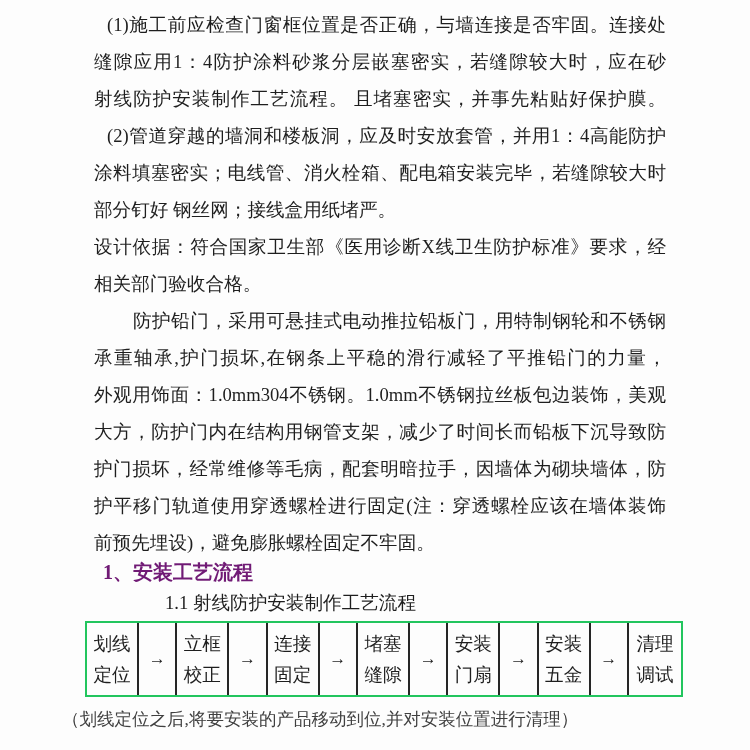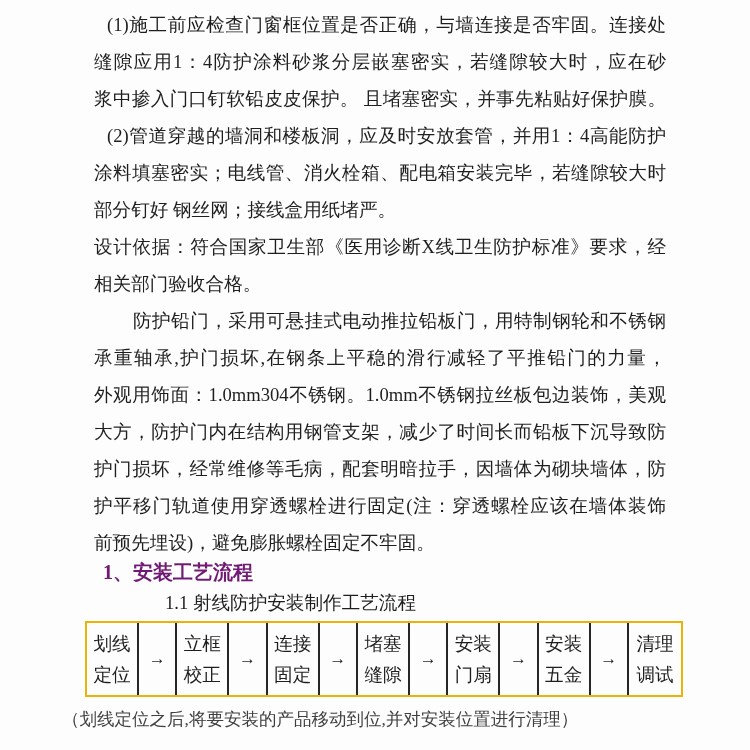--- a/index.html
+++ b/index.html
@@ -39,21 +39,21 @@
   .subheading {
     margin: 0 0 0 165px;
     font-size: 18.6px;
     line-height: 30px;
   }
   .flow {
     margin: 3px 0 0 85px;
     width: 598px;
     height: 76px;
     box-sizing: border-box;
-    border: 2px solid #eab308;
+    border: 2px solid #22c55e;
     display: flex;
     align-items: stretch;
   }
   .fcell { border-right: 2px solid #262626; box-sizing: border-box; }
   .fcell:last-child { border-right: none; }
   .fstep {
     flex: 0 0 52px;
     display: flex;
     flex-direction: column;
     justify-content: center;
@@ -78,21 +78,21 @@
   }
 </style>
 </head>
 <body>
 
 <div class="page">
 
   <div class="body-text">
     <div class="ln j ind1">(1)施工前应检查门窗框位置是否正确，与墙连接是否牢固。连接处</div>
     <div class="ln j">缝隙应用1：4防护涂料砂浆分层嵌塞密实，若缝隙较大时，应在砂</div>
-    <div class="ln j">浆中掺入门口钉软铅皮皮保护。 且堵塞密实，并事先粘贴好保护膜。</div>
+    <div class="ln j">射线防护安装制作工艺流程。 且堵塞密实，并事先粘贴好保护膜。</div>
     <div class="ln j ind1">(2)管道穿越的墙洞和楼板洞，应及时安放套管，并用1：4高能防护</div>
     <div class="ln j">涂料填塞密实；电线管、消火栓箱、配电箱安装完毕，若缝隙较大时</div>
     <div class="ln end">部分钉好 钢丝网；接线盒用纸堵严。</div>
     <div class="ln j">设计依据：符合国家卫生部《医用诊断X线卫生防护标准》要求，经</div>
     <div class="ln end">相关部门验收合格。</div>
     <div class="ln j ind2">防护铅门，采用可悬挂式电动推拉铅板门，用特制钢轮和不锈钢</div>
     <div class="ln j">承重轴承,护门损坏,在钢条上平稳的滑行减轻了平推铅门的力量，</div>
     <div class="ln j">外观用饰面：1.0mm304不锈钢。1.0mm不锈钢拉丝板包边装饰，美观</div>
     <div class="ln j">大方，防护门内在结构用钢管支架，减少了时间长而铅板下沉导致防</div>
     <div class="ln j">护门损坏，经常维修等毛病，配套明暗拉手，因墙体为砌块墙体，防</div>

